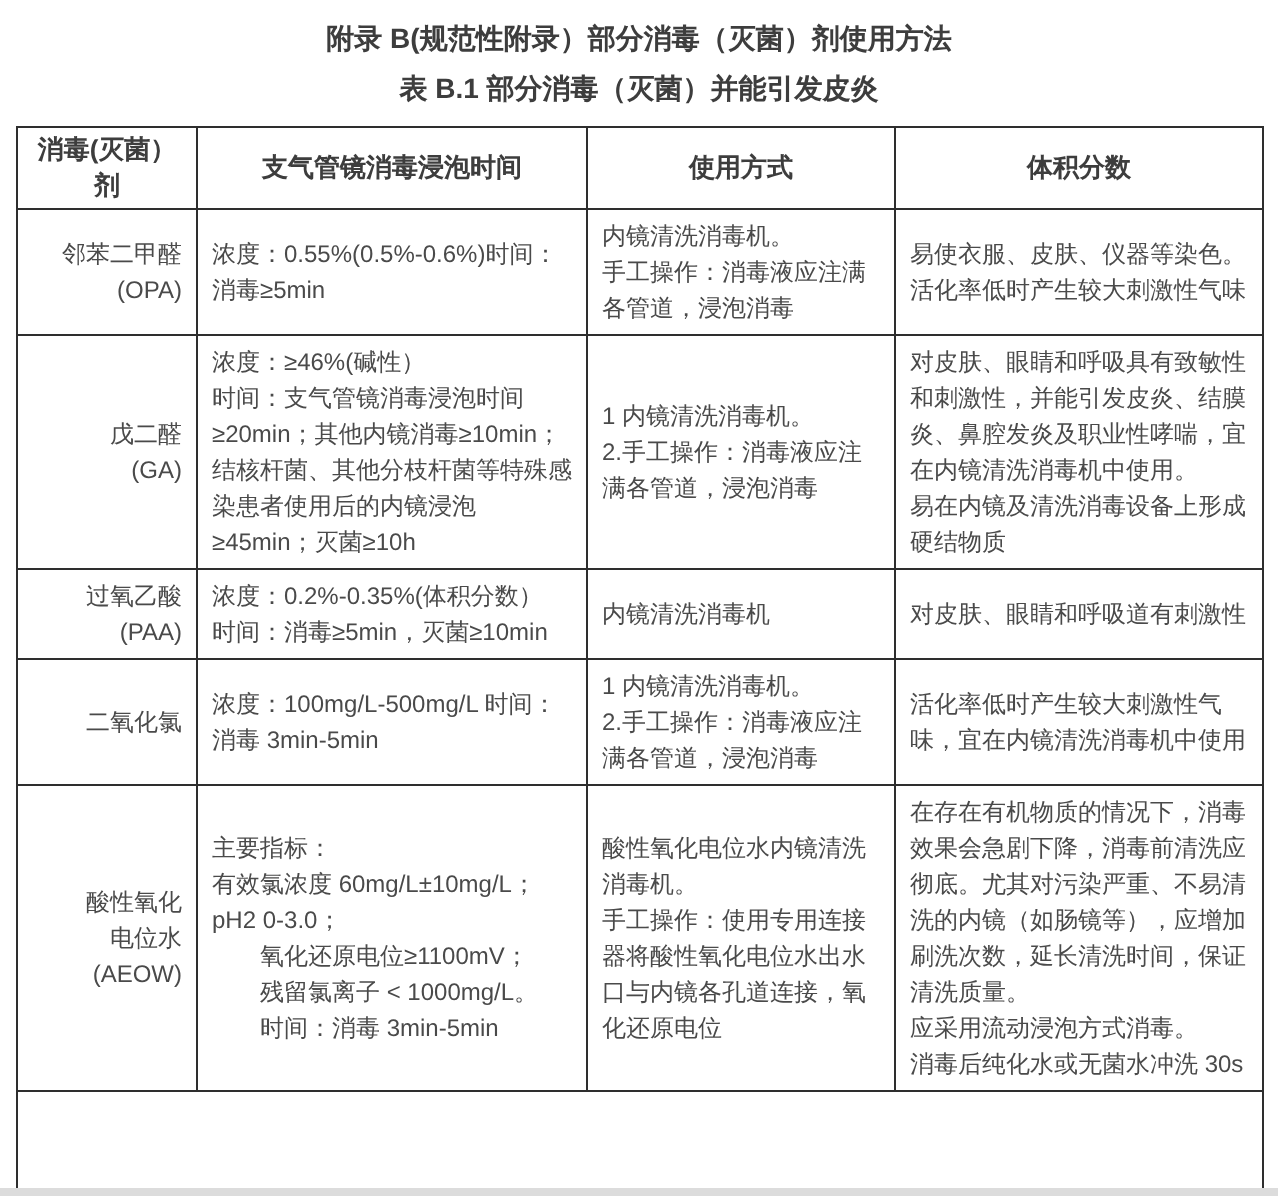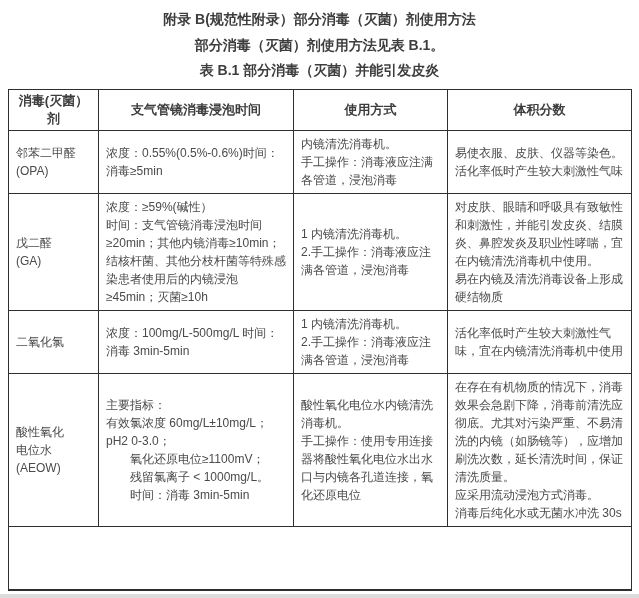--- a/index.html
+++ b/index.html
@@ -48,21 +48,21 @@
   }
   table.b1 td {
     font-size: 12px;
     line-height: 18px;
     color: #4a4a4a;
     vertical-align: middle;
     padding: 4px 7px;
     white-space: pre-line;
     word-break: break-word;
   }
-  td.agent { text-align: left; padding: 4px 2px; }
+  td.agent { text-align: right; padding: 4px 2px; }
   tr.row-opa  { height: 58px; }
   tr.row-ga   { height: 116px; }
   tr.row-paa  { height: 40px; }
   tr.row-clo2 { height: 62px; }
   tr.row-aeow { height: 144px; }
   tr.row-notes { height: 56px; }
   td.footnotes {
     white-space: normal;
     padding: 6px 6px 6px 22px;
   }
@@ -74,21 +74,20 @@
     height: 4px;
     background: #dcdcdc;
   }
 </style>
 </head>
 <body>
 
 <div class="page">
 
   <div class="title t1">附录 B(规范性附录）部分消毒（灭菌）剂使用方法</div>
-  <div class="title t2">部分消毒（灭菌）剂使用方法见表 B.1。</div>
   <div class="title t3">表 B.1 部分消毒（灭菌）并能引发皮炎</div>
 
   <table class="b1">
     <colgroup>
       <col style="width:90px">
       <col style="width:195px">
       <col style="width:154px">
       <col style="width:184px">
     </colgroup>
     <thead>
@@ -105,26 +104,33 @@
 (OPA)</td>
         <td>浓度：0.55%(0.5%-0.6%)时间：消毒≥5min</td>
         <td>内镜清洗消毒机。
 手工操作：消毒液应注满各管道，浸泡消毒</td>
         <td>易使衣服、皮肤、仪器等染色。
 活化率低时产生较大刺激性气味</td>
       </tr>
       <tr class="row-ga">
         <td class="agent">戊二醛
 (GA)</td>
-        <td>浓度：≥59%(碱性）
+        <td>浓度：≥46%(碱性）
 时间：支气管镜消毒浸泡时间≥20min；其他内镜消毒≥10min；结核杆菌、其他分枝杆菌等特殊感染患者使用后的内镜浸泡≥45min；灭菌≥10h</td>
         <td>1 内镜清洗消毒机。
 2.手工操作：消毒液应注满各管道，浸泡消毒</td>
         <td>对皮肤、眼睛和呼吸具有致敏性和刺激性，并能引发皮炎、结膜炎、鼻腔发炎及职业性哮喘，宜在内镜清洗消毒机中使用。
 易在内镜及清洗消毒设备上形成硬结物质</td>
+      </tr>
+      <tr class="row-paa">
+        <td class="agent">过氧乙酸(PAA)</td>
+        <td>浓度：0.2%-0.35%(体积分数）
+时间：消毒≥5min，灭菌≥10min</td>
+        <td>内镜清洗消毒机</td>
+        <td>对皮肤、眼睛和呼吸道有刺激性</td>
       </tr>
       <tr class="row-clo2">
         <td class="agent">二氧化氯</td>
         <td>浓度：100mg/L-500mg/L 时间：消毒 3min-5min</td>
         <td>1 内镜清洗消毒机。
 2.手工操作：消毒液应注满各管道，浸泡消毒</td>
         <td>活化率低时产生较大刺激性气味，宜在内镜清洗消毒机中使用</td>
       </tr>
       <tr class="row-aeow">
         <td class="agent">酸性氧化

